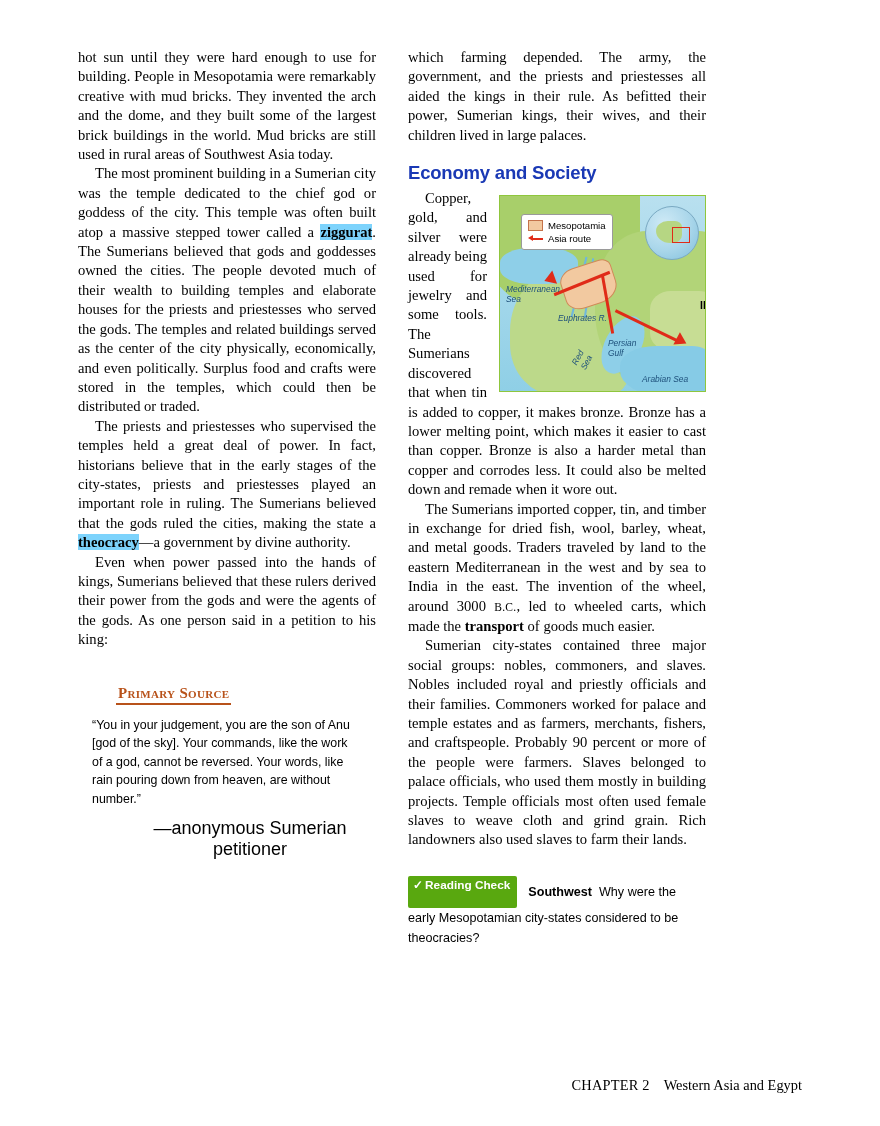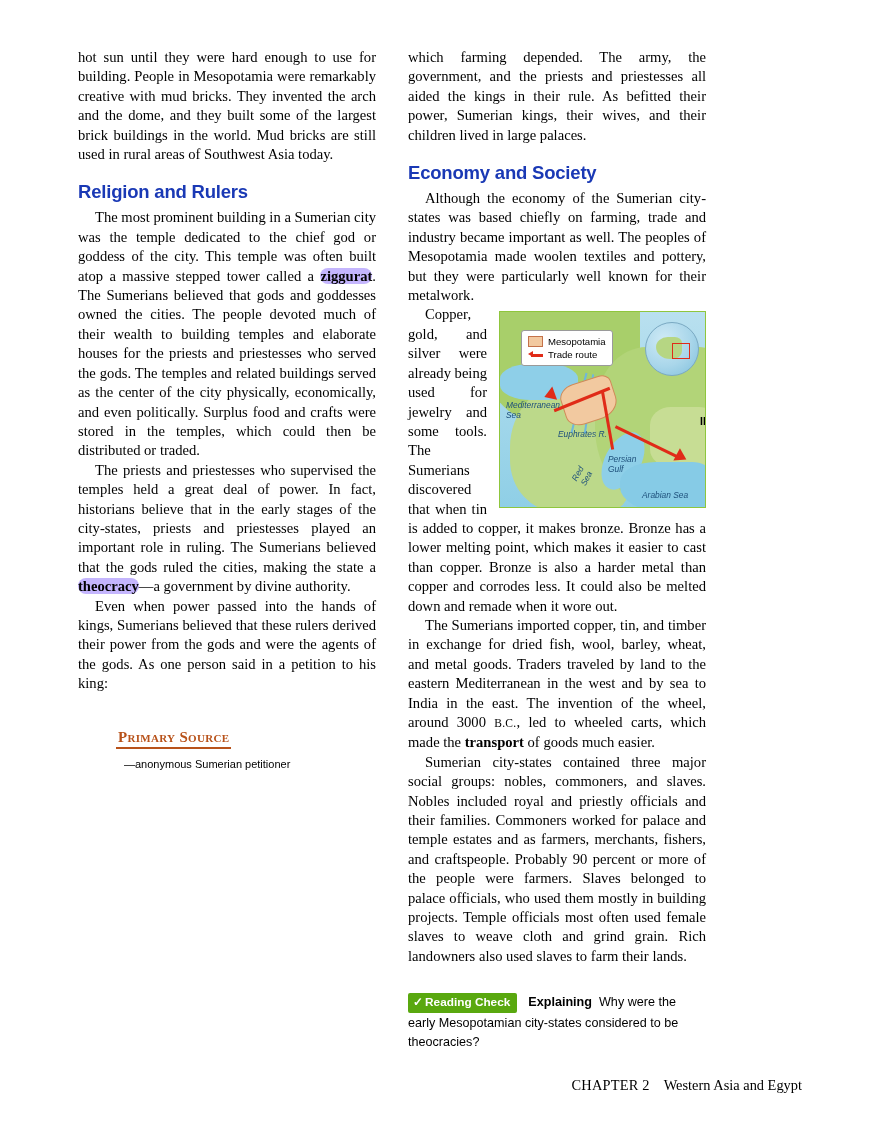--- a/index.html
+++ b/index.html
@@ -38,23 +38,22 @@
   p.indent { text-indent: 17px; }
   h2.section {
     font-family: "Liberation Sans", sans-serif;
     color: #1a39b5;
     font-size: 18.5px;
     font-weight: bold;
     margin: 17px 0 5px 0;
     letter-spacing: -0.2px;
   }
   .hl {
-    background: #c4b5fd;
+    background: #7dd3fc;
     font-weight: bold;
-    border-radius: 8px;
   }
   .bold { font-weight: bold; }
   .smallcaps-bc {
     font-size: 11.5px;
     letter-spacing: 0.3px;
   }
 
   
   .primary-source {
     margin-top: 30px;
@@ -76,37 +75,38 @@
   .ps-body {
     font-family: "Liberation Sans", sans-serif;
     font-size: 12.4px;
     line-height: 18.6px;
     margin: 11px 0 0 14px;
     width: 268px;
     text-align: left;
   }
   .ps-attrib {
     font-family: "Liberation Sans", sans-serif;
-    font-size: 11px;
+    font-size: 18px;
     margin: 9px 0 0 46px;
+    text-align: center;
   }
 
   
   .reading-check {
     margin-top: 26px;
     width: 298px;
   }
   .rc-badge {
     display: inline-block;
     background: #59a80f;
     color: #ffffff;
     font-family: "Liberation Sans", sans-serif;
     font-size: 11.8px;
     font-weight: bold;
-    padding: 2px 7px 4px 5px;
+    padding: 2px 7px 16px 5px;
     border-radius: 2px;
     vertical-align: middle;
   }
   .rc-check {
     color: #ffffff;
     font-size: 12px;
     margin-right: 2px;
   }
   .rc-text {
     font-family: "Liberation Sans", sans-serif;
@@ -312,41 +312,40 @@
 </style>
 </head>
 <body>
 
 <div class="page">
   <div class="columns">
 
     <div class="col">
       <p>hot sun until they were hard enough to use for building. People in Mesopotamia were remarkably creative with mud bricks. They invented the arch and the dome, and they built some of the largest brick buildings in the world. Mud bricks are still used in rural areas of Southwest Asia today.</p>
 
-      <h2 class="section">Religion and Rulers</h2>
 
       <p class="indent"><span>The most prominent building in a Sumerian city was the temple dedicated to the chief god or goddess of the city. This temple was often built atop a massive stepped tower called a </span><span class="hl">ziggurat</span><span>. The Sumerians believed that gods and goddesses owned the cities. The people devoted much of their wealth to building temples and elaborate houses for the priests and priestesses who served the gods. The temples and related buildings served as the center of the city physically, economically, and even politically. Surplus food and crafts were stored in the temples, which could then be distributed or traded.</span></p>
 
       <p class="indent"><span>The priests and priestesses who supervised the temples held a great deal of power. In fact, historians believe that in the early stages of the city-states, priests and priestesses played an important role in ruling. The Sumerians believed that the gods ruled the cities, making the state a </span><span class="hl">theocracy</span><span>—a government by divine authority.</span></p>
 
       <p class="indent">Even when power passed into the hands of kings, Sumerians believed that these rulers derived their power from the gods and were the agents of the gods. As one person said in a petition to his king:</p>
 
       <div class="primary-source">
         <div class="ps-head"><span>P</span><span class="sc">RIMARY</span>&nbsp;<span>S</span><span class="sc">OURCE</span></div>
+        <div class="ps-body">“You in your judgement, you are the son of Anu [god of the sky]. Your commands, like the work of a god, cannot be reversed. Your words, like rain pouring down from heaven, are without number.”</div>
         <div class="ps-attrib">—anonymous Sumerian petitioner</div>
       </div>
 
     </div>
 
     <div class="col">
       <p>which farming depended. The army, the government, and the priests and priestesses all aided the kings in their rule. As befitted their power, Sumerian kings, their wives, and their children lived in large palaces.</p>
 
       <h2 class="section">Economy and Society</h2>
 
-      <p class="indent">Although the economy of the Sumerian city-states was based chiefly on farming, trade and industry became important as well. The peoples of Mesopotamia made woolen textiles and pottery, but they were particularly well known for their metalwork.</p>
 
       <div class="map-fig">
         <div class="map-water"></div>
         <div class="land-a"></div>
         <div class="land-b"></div>
         <div class="land-c"></div>
         <div class="land-d"></div>
         <div class="med-sea"></div>
         <div class="gulf"></div>
         <div class="arab-sea"></div>
@@ -360,21 +359,21 @@
         <div class="ta-head1"></div>
         <div class="ta-head2"></div>
 
         <div class="map-legend">
           <div class="lg-row">
             <span class="lg-swatch"></span>
             <span>Mesopotamia</span>
           </div>
           <div class="lg-row">
             <span class="lg-arrow"></span>
-            <span>Trade route</span>
+            <span>Asia route</span>
           </div>
         </div>
 
         <div class="globe">
           <div class="globe-land"></div>
           <div class="globe-box"></div>
         </div>
 
         <div class="map-label" style="left:6px; top:88px; width:54px;">Mediterranean Sea</div>
         <div class="map-label" style="left:58px; top:117px; width:56px;">Euphrates R.</div>
@@ -385,21 +384,21 @@
       </div>
 
       <p class="indent">Copper, gold, and silver were already being used for jewelry and some tools. The Sumerians discovered that when tin is added to copper, it makes bronze. Bronze has a lower melting point, which makes it easier to cast than copper. Bronze is also a harder metal than copper and corrodes less. It could also be melted down and remade when it wore out.</p>
 
       <p class="indent"><span>The Sumerians imported copper, tin, and timber in exchange for dried fish, wool, barley, wheat, and metal goods. Traders traveled by land to the eastern Mediterranean in the west and by sea to India in the east. The invention of the wheel, around 3000 </span><span class="smallcaps-bc">B.C.</span><span>, led to wheeled carts, which made the </span><span class="bold">transport</span><span> of goods much easier.</span></p>
 
       <p class="indent">Sumerian city-states contained three major social groups: nobles, commoners, and slaves. Nobles included royal and priestly officials and their families. Commoners worked for palace and temple estates and as farmers, merchants, fishers, and craftspeople. Probably 90 percent or more of the people were farmers. Slaves belonged to palace officials, who used them mostly in building projects. Temple officials most often used female slaves to weave cloth and grind grain. Rich landowners also used slaves to farm their lands.</p>
 
       <div class="reading-check">
         <span class="rc-badge"><span class="rc-check">✓</span><span>Reading Check</span></span>
-        <span class="rc-text">&nbsp;&nbsp;<span class="lead">Explaining</span>&nbsp;&nbsp;<span>Why were the early Mesopotamian city-states considered to be theocracies?</span></span>
+        <span class="rc-text">&nbsp;&nbsp;<span class="lead">Southwest</span>&nbsp;&nbsp;<span>Why were the early Mesopotamian city-states considered to be theocracies?</span></span>
       </div>
     </div>
   </div>
 
   <div class="footer">
     <span class="ch">CHAPTER 2</span><span class="title">Western Asia and Egypt</span>
   </div>
 </div>
 
 </body></html>

